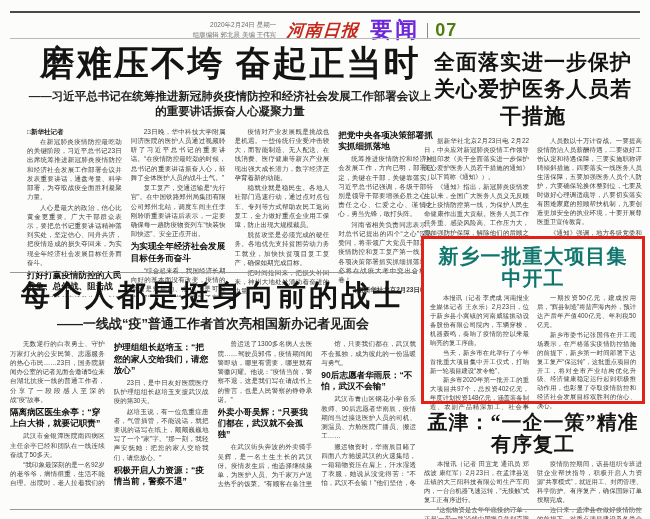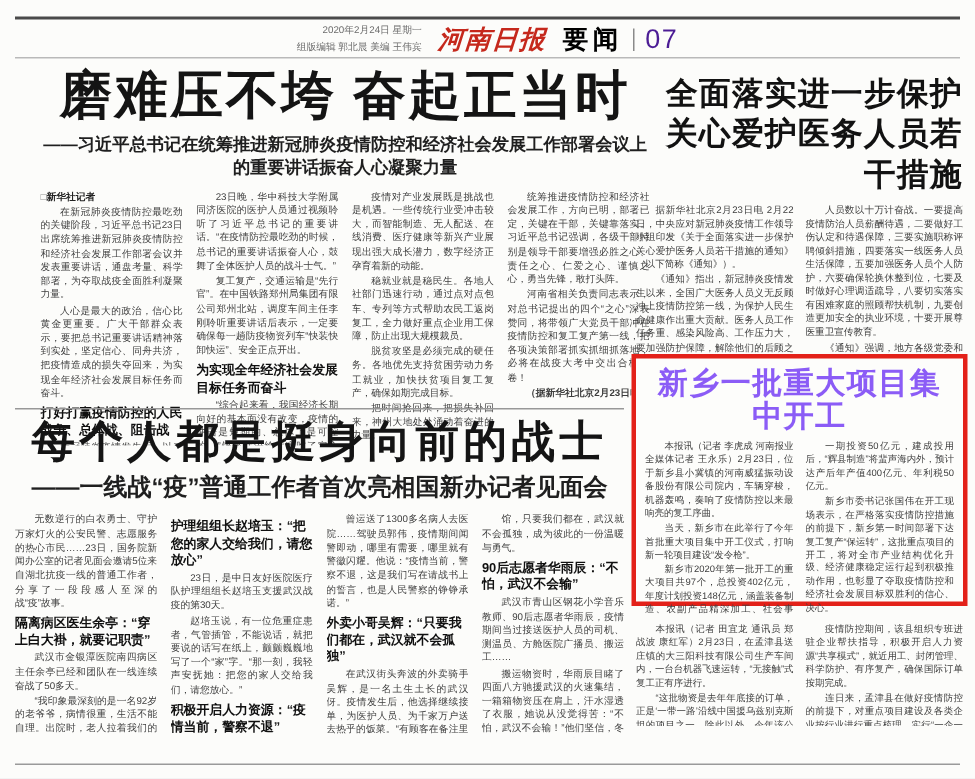--- a/index.html
+++ b/index.html
@@ -9,23 +9,23 @@
   #rule-top{top:11px;border-top:2px solid #4a4a4a;}
   #rule-header-bottom{top:38px;border-top:1px solid #b9b9b9;}
   #rule-footer{top:509px;border-top:1px solid #9a9a9a;}
 
   
   #header-row{position:absolute;top:15px;left:0;right:0;display:flex;justify-content:center;align-items:center;gap:11px;}
   .header-meta{font-size:6.5px;color:#6b6b6b;text-align:right;line-height:1.55;}
   .masthead{font-size:17px;font-weight:bold;font-style:italic;color:#c5281c;letter-spacing:1px;
             font-family:"Liberation Serif","DejaVu Serif",serif;transform:skewX(-4deg);}
   .section-wrap{display:flex;align-items:center;gap:7px;}
-  .section-title{font-size:17px;font-weight:bold;color:#000000;letter-spacing:3px;}
+  .section-title{font-size:22px;font-weight:bold;color:#6d28d9;letter-spacing:3px;}
   .pageno-divider{width:1px;height:15px;background:#8a8a8a;}
-  .page-no{font-size:18px;font-weight:normal;color:#4c1d95;letter-spacing:1px;}
+  .page-no{font-size:18px;font-weight:bold;color:#4d7c0f;letter-spacing:1px;}
 
   
   .headline-xl{font-family:"Liberation Serif","DejaVu Serif",serif;font-weight:bold;color:#141414;
                text-align:center;line-height:1.05;}
   .subtitle{font-weight:bold;text-align:center;color:#1f1f1f;}
   .cols{display:flex;}
   .col{flex:1;font-size:6.5px;line-height:1.42;text-align:justify;color:#3d3d3d;overflow:hidden;}
   .seg{margin:0 0 1px;}
   .seg-p{text-indent:13px;}
   .seg-by{font-weight:bold;color:#222;}
@@ -35,29 +35,29 @@
   
   #main-article{position:absolute;left:27px;top:46px;width:406px;}
   #main-article .headline-xl{font-size:35px;letter-spacing:2px;}
   #main-article .subtitle{font-size:11.5px;margin-top:6px;}
   #main-article .cols{gap:9px;margin-top:8px;}
   #main-article .col{height:170px;}
 
   
   #frontline{position:absolute;left:10px;top:272px;width:406px;border-top:1px solid #989898;padding-top:7px;}
   #frontline .headline-xl{font-size:29px;letter-spacing:3px;}
-  #frontline .subtitle{font-size:16px;margin-top:5px;}
+  #frontline .subtitle{font-size:13px;margin-top:5px;}
   #frontline .cols{gap:9px;margin-top:6px;}
   #frontline .col{height:150px;}
 
   
   #notice{position:absolute;left:424px;top:46px;width:218px;}
   .kicker{font-size:10.5px;font-weight:bold;text-align:center;color:#101010;}
   #notice .headline-lg{font-family:"Liberation Serif","DejaVu Serif",serif;font-size:21px;font-weight:bold;
-                       text-align:right;line-height:1.28;letter-spacing:1px;color:#121212;margin-top:3px;}
+                       text-align:center;line-height:1.28;letter-spacing:1px;color:#121212;margin-top:3px;}
   #notice .cols{gap:8px;margin-top:6px;}
   #notice .col{height:110px;font-size:6.4px;}
 
   
   #xinxiang{position:absolute;left:421px;top:236px;width:224px;height:168px;box-sizing:border-box;
             border:3px solid #e32119;padding:6px 6px 4px;background:#fdfdfb;}
   #xinxiang .headline-lg{font-family:"Liberation Serif","DejaVu Serif",serif;font-size:20px;font-weight:bold;
                          text-align:center;letter-spacing:1px;line-height:1.1;color:#8c221a;}
   #xinxiang .cols{gap:8px;margin-top:5px;}
   #xinxiang .col{height:118px;font-size:6.3px;}
@@ -108,20 +108,21 @@
           <div class="seg seg-h">为实现全年经济社会发展目标任务而奋斗</div>
           <div class="seg seg-p">“综合起来看，我国经济长期向好的基本面没有改变，疫情的冲击是短期的、总体上是可控的。”铿锵话语给大家吃了定心丸。</div>
         </div>
       <div class="col">
           <div class="seg seg-p">疫情对产业发展既是挑战也是机遇。一些传统行业受冲击较大，而智能制造、无人配送、在线消费、医疗健康等新兴产业展现出强大成长潜力，数字经济正孕育着新的动能。</div>
           <div class="seg seg-p">稳就业就是稳民生。各地人社部门迅速行动，通过点对点包车、专列等方式帮助农民工返岗复工，全力做好重点企业用工保障，防止出现大规模裁员。</div>
           <div class="seg seg-p">脱贫攻坚是必须完成的硬任务。各地优先支持贫困劳动力务工就业，加快扶贫项目复工复产，确保如期完成目标。</div>
           <div class="seg seg-p">把时间抢回来，把损失补回来，神州大地处处涌动着奋进的力量。</div>
         </div>
       <div class="col">
+          <div class="seg seg-h">把党中央各项决策部署抓实抓细抓落地</div>
           <div class="seg seg-p">统筹推进疫情防控和经济社会发展工作，方向已明，部署已定，关键在干部，关键靠落实。习近平总书记强调，各级干部特别是领导干部要增强必胜之心、责任之心、仁爱之心、谨慎之心，勇当先锋，敢打头阵。</div>
           <div class="seg seg-p">河南省相关负责同志表示，对总书记提出的四个“之心”深表赞同，将带领广大党员干部冲在疫情防控和复工复产第一线，把各项决策部署抓实抓细抓落地，必将在战疫大考中交出合格答卷！</div>
           <div class="seg seg-end">（据新华社北京2月23日电）</div>
         </div>
     </div>
   </div>
 
   <div id="frontline">
     <div class="headline-xl">每个人都是挺身向前的战士</div>
     <div class="subtitle">——一线战“疫”普通工作者首次亮相国新办记者见面会</div>
@@ -161,35 +162,36 @@
           <div class="seg seg-p">《通知》指出，新冠肺炎疫情发生以来，全国广大医务人员义无反顾冲上疫情防控第一线，为保护人民生命健康作出重大贡献。医务人员工作任务重、感染风险高、工作压力大，要加强防护保障，解除他们的后顾之忧，使他们始终保持强大战斗力、昂扬斗志、旺盛精力，持续健康、心无旁骛投入战胜疫情斗争。</div>
         </div>
       <div class="col">
           <div class="seg seg-p">人员数以十万计奋战。一要提高疫情防治人员薪酬待遇，二要做好工伤认定和待遇保障，三要实施职称评聘倾斜措施，四要落实一线医务人员生活保障，五要加强医务人员个人防护，六要确保轮换休整到位，七要及时做好心理调适疏导，八要切实落实有困难家庭的照顾帮扶机制，九要创造更加安全的执业环境，十要开展尊医重卫宣传教育。</div>
           <div class="seg seg-p">《通知》强调，地方各级党委和政府要按照党中央、国务院决策部署，坚决贯彻落实以上各项措施，以高度负责的态度、务实细致的举措，切实保护关心爱护医务人员，为打赢疫情防控阻击战提供有力保障。</div>
         </div>
     </div>
   </div>
 
   <div id="xinxiang" style="border-color: rgb(227, 33, 25);">
-    <div class="headline-lg" style="color: #8b5cf6;">新乡一批重大项目集中开工</div>
+    <div class="headline-lg" style="color: #0f766e;">新乡一批重大项目集中开工</div>
     <div class="cols">
       <div class="col">
           <div class="seg seg-p">本报讯（记者 李虎成 河南报业全媒体记者 王永乐）2月23日，位于新乡县小冀镇的河南威猛振动设备股份有限公司院内，车辆穿梭，机器轰鸣，奏响了疫情防控以来最响亮的复工序曲。</div>
           <div class="seg seg-p">当天，新乡市在此举行了今年首批重大项目集中开工仪式，打响新一轮项目建设“发令枪”。</div>
           <div class="seg seg-p">新乡市2020年第一批开工的重大项目共97个，总投资402亿元，年度计划投资148亿元，涵盖装备制造、农副产品精深加工、社会事业、基础设施等领域，其中辉县市中科泰达高端装备制造产业园项目总投资160亿元，占地5000亩，</div>
         </div>
       <div class="col">
           <div class="seg seg-p">一期投资50亿元，建成投用后，“辉县制造”将蜚声海内外，预计达产后年产值400亿元、年利税50亿元。</div>
           <div class="seg seg-p">新乡市委书记张国伟在开工现场表示，在严格落实疫情防控措施的前提下，新乡第一时间部署下达复工复产“保运转”，这批重点项目的开工，将对全市产业结构优化升级、经济健康稳定运行起到积极推动作用，也彰显了夺取疫情防控和经济社会发展目标双胜利的信心、决心。</div>
         </div>
     </div>
   </div>
 
   <div id="mengjin">
+    <div class="headline-lg">孟津：“一企一策”精准有序复工</div>
     <div class="cols">
       <div class="col">
           <div class="seg seg-p">本报讯（记者 田宜龙 通讯员 郑战波 康红军）2月23日，在孟津县送庄镇的大三阳科技有限公司生产车间内，一台台机器飞速运转，“无接触”式复工正有序进行。</div>
           <div class="seg seg-p">“这批物资是去年年底接的订单，正是‘一带一路’沿线中国援乌兹别克斯坦的项目之一。除此以外，今年该公司的产品将出口16个国家，订单已超3000万元。”公司负责人说。</div>
         </div>
       <div class="col">
           <div class="seg seg-p">疫情防控期间，该县组织专班进驻企业帮扶指导，积极开启人力资源“共享模式”，就近用工、封闭管理、科学防护、有序复产，确保国际订单按期完成。</div>
           <div class="seg seg-p">连日来，孟津县在做好疫情防控的前提下，对重点项目建设及各类企业按行业进行重点梳理，实行“一企一策”，精准对接，下足“绣花功夫”，实现全县有序复工复产。“对疫情严防死守，对企业服务到位。”该县县委书记杨劭春说。③8</div>
         </div>
     </div>

